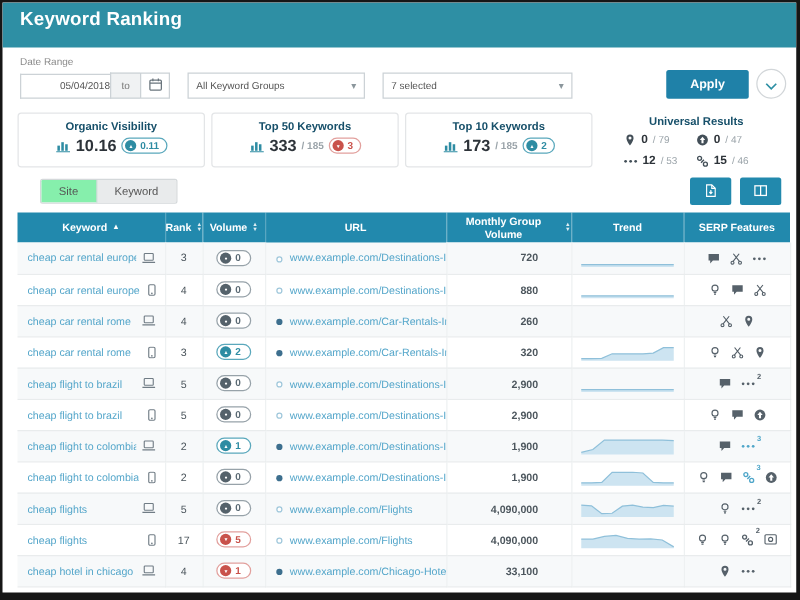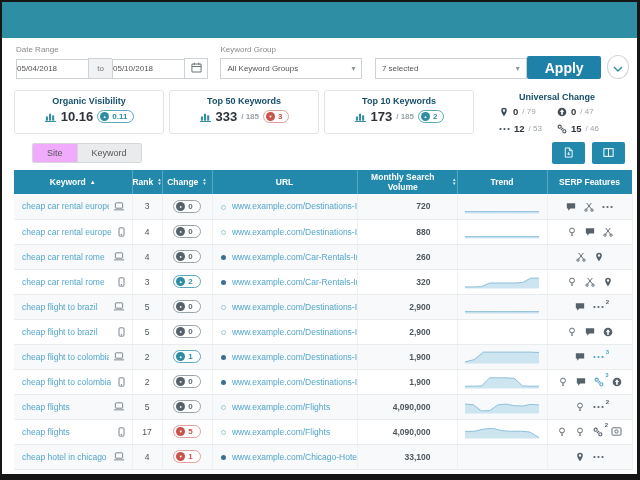--- a/index.html
+++ b/index.html
@@ -12,34 +12,34 @@
   .topbar { height:36px; background:#2e8fa4; color:#fff; padding:5px 0 0 14px; }
   .topbar .title { font-size:15px; font-weight:bold; letter-spacing:.2px; }
   .topbar .crumb { font-size:7.5px; font-weight:bold; color:rgba(255,255,255,.88); margin-top:2px; }
 
   
   .filters { display:flex; align-items:flex-end; padding:7px 8px 9px 14px; }
   .fgroup { display:flex; flex-direction:column; }
   .flabel { font-size:8px; color:#8b8b8b; margin-bottom:4px; }
   .frow { display:flex; align-items:center; }
   .dinput { width:72px; height:20px; border:1px solid #ccd2d6; border-right:none; font-size:8px;
-    color:#555; text-align:left; outline:none; font-family:"Liberation Sans",sans-serif; background:#fff; }
+    color:#555; text-align:right; outline:none; font-family:"Liberation Sans",sans-serif; background:#fff; }
   .tobox { width:24px; height:21px; border:1px solid #ccd2d6; border-right:none; background:#f0f2f3;
     color:#777; font-size:8px; display:flex; align-items:center; justify-content:center; }
   .calbtn { width:24px; height:21px; border:1px solid #ccd2d6; background:#fff; color:#6a757d;
     display:flex; align-items:center; justify-content:center; cursor:pointer; }
   .gap { width:14px; }
   .select { height:21px; border:1px solid #ccd2d6; background:#fff; display:flex; align-items:center;
     padding:0 6px; font-size:8px; color:#555; cursor:pointer; }
   .select .caret { margin-left:auto; color:#8b969c; font-size:8px; padding-left:6px; }
   .kgsel { width:142px; }
   .sesel { width:152px; }
   .spacer { flex:1; }
-  .apply { width:84px; height:23px; background:#1f81a8; color:#fff; border:none; border-radius:2px;
-    font-size:14px; font-weight:bold; cursor:pointer; font-family:"Liberation Sans",sans-serif; }
+  .apply { width:66px; height:23px; background:#1f81a8; color:#fff; border:none; border-radius:2px;
+    font-size:10px; font-weight:bold; cursor:pointer; font-family:"Liberation Sans",sans-serif; }
   .chev { width:24px; height:24px; border-radius:50%; border:1px solid #d2d6d9; background:#fff;
     color:#2e8fa4; margin-left:6px; display:flex; align-items:center; justify-content:center; cursor:pointer; }
 
   
   .cards { display:flex; align-items:stretch; padding:2px 8px 0 12px; }
   .card { width:150px; border:1px solid #e3e5e7; border-radius:3px; background:#fff; margin-right:5px;
     padding:5px 4px 4px; text-align:center; }
   .card .ctitle { font-size:9px; font-weight:bold; color:#17506a; margin-bottom:3px; }
   .cvalrow { display:flex; align-items:center; justify-content:center; gap:4px; }
   .cicon { color:#2e8ca3; display:flex; }
@@ -58,21 +58,21 @@
   .uitem b { font-size:9.5px; color:#2d3339; }
   .uitem .utot { color:#9aa3a9; font-size:8px; }
   .uicon { display:flex; color:#434f58; }
 
   
   .tabsrow { display:flex; align-items:center; padding:8px 10px 0 30px; }
   .tabs { display:flex; border:1px solid #d4d8da; border-radius:2px; overflow:hidden; }
   .tab { padding:4px 14px; font-size:9px; color:#555; background:#e9ebec; cursor:pointer;
     border-right:1px solid #d4d8da; }
   .tab:last-child { border-right:none; }
-  .tab.active { background:#f0abfc; }
+  .tab.active { background:#86efac; }
   .tools { margin-left:auto; display:flex; gap:7px; padding-right:2px; }
   .toolbtn { width:33px; height:22px; background:#2289ad; border:none; border-radius:2px; cursor:pointer;
     display:flex; align-items:center; justify-content:center; }
 
   
   .tablewrap { margin:6px 10px 0 12px; }
   table { width:618px; border-collapse:collapse; table-layout:fixed; }
   thead th { background:#2289ad; color:#fff; font-size:8.5px; font-weight:bold; height:24px;
     border-right:1px solid rgba(255,255,255,.25); cursor:default; }
   thead th .thc { display:flex; align-items:center; justify-content:center; gap:4px; }
@@ -106,42 +106,41 @@
   .serp { display:inline-flex; position:relative; color:#56616a; margin:0 4px; vertical-align:middle; }
   .serp.blue { color:#4fa6c9; }
   .serp .sup { position:absolute; top:-5px; right:-5px; font-size:6px; font-style:normal; font-weight:bold; }
 </style>
 </head>
 <body>
 
 <div class="app">
 
   <div class="topbar">
+    <div class="title">Keyword Ranking</div>
   </div>
 
   <div class="filters">
     <div class="fgroup">
       <div class="flabel">Date Range</div>
       <div class="frow">
         <input class="dinput" value="05/04/2018" style="">
         <span class="tobox">to</span>
-        <input class="dinput" value="05/10/2018" style="">
         <button class="calbtn">
             <span><svg viewBox="0 0 12 12" width="11" height="11">
                 <g stroke="currentColor" stroke-width="1.1" fill="none">
                   <rect x="1" y="2.2" width="10" height="8.8" rx="1"></rect>
                   <path d="M1 5h10M3.6.8v2.4M8.4.8v2.4"></path>
                 </g>
               </svg></span>
           </button>
       </div>
     </div>
     <div class="gap"></div>
     <div class="fgroup">
-      <div class="flabel">Keyword Group</div>
       <div class="select kgsel">
         <span>All Keyword Groups</span>
         <span class="caret">▾</span>
       </div>
     </div>
     <div class="gap"></div>
     <div class="fgroup">
       <div class="select sesel">
         <span>7 selected</span>
         <span class="caret">▾</span>
@@ -213,21 +212,21 @@
           </span>
         <span class="cval">173</span>
         <span class="ctot">/ 185</span>
         <span class="delta up">
             <span class="cc">▲</span>
             <span>2</span>
           </span>
       </div>
     </div>
     <div class="universal">
-      <div class="utitle">Universal Change</div>
+      <div class="utitle">Universal Results</div>
       <div class="ugrid" id="ugrid">
           <div class="uitem">
      <span class="uicon">
               <svg viewBox="0 0 12 12" width="10" height="10">
                 <path fill="currentColor" d="M6 .8A3.4 3.4 0 0 0 2.6 4.2C2.6 6.8 6 11.2 6 11.2s3.4-4.4 3.4-7A3.4 3.4 0 0 0 6 .8zm0 4.8a1.45 1.45 0 1 1 0-2.9 1.45 1.45 0 0 1 0 2.9z"></path>
               </svg>
             </span>
      <b>0</b>
      <span class="utot">/ 79</span>
    </div>
@@ -316,35 +315,35 @@
             <div class="thc">
                 <span>Rank</span>
                 <span class="sortud">
                   <i>▲</i>
                   <i>▼</i>
                 </span>
               </div>
             </th>
             <th>
             <div class="thc">
-                <span>Change</span>
+                <span>Volume</span>
                 <span class="sortud">
                   <i>▲</i>
                   <i>▼</i>
                 </span>
               </div>
             </th>
             <th>
             <div class="thc">
                 <span>URL</span>
               </div>
             </th>
             <th>
             <div class="thc">
-                <span>Monthly Search Volume</span>
+                <span>Monthly Group Volume</span>
                 <span class="sortud">
                   <i>▲</i>
                   <i>▼</i>
                 </span>
               </div>
             </th>
             <th>
             <div class="thc">
                 <span>Trend</span>
               </div>

